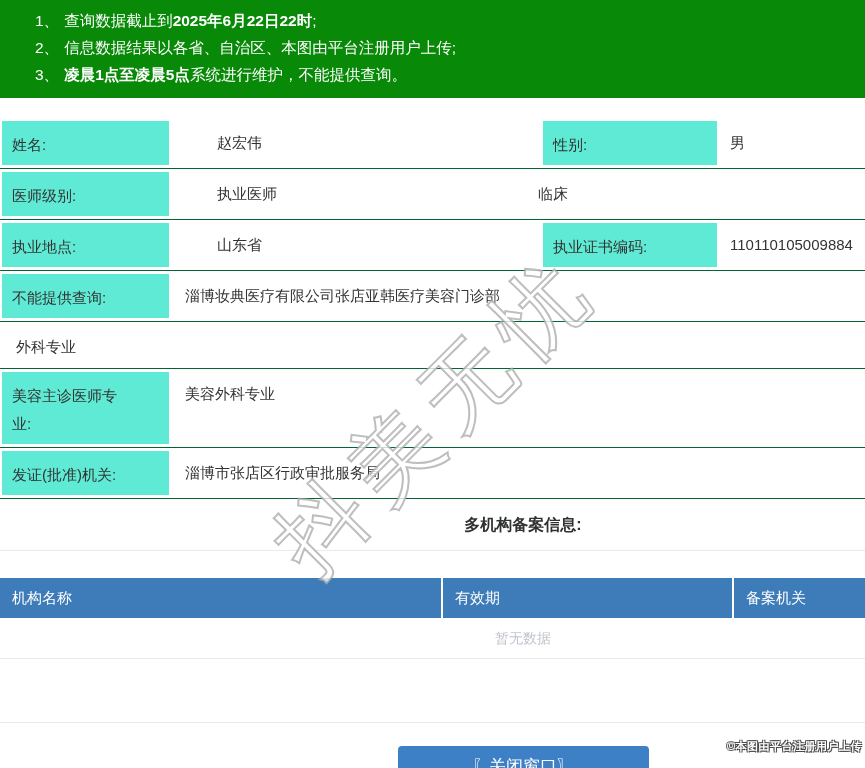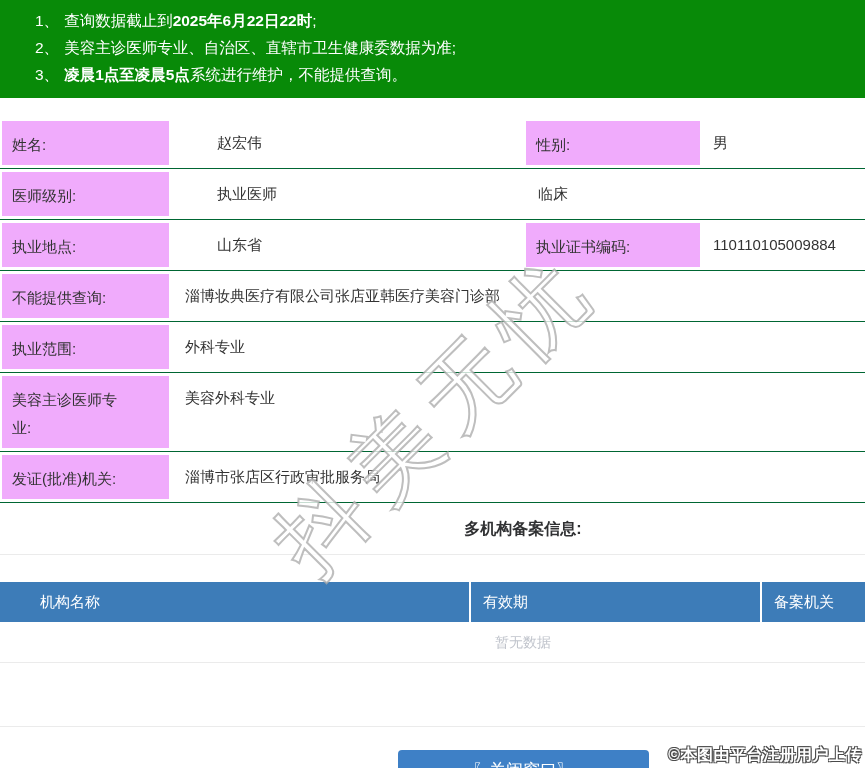--- a/index.html
+++ b/index.html
@@ -21,44 +21,44 @@
   .banner b{font-weight:bold;}
 
   
   .rows{margin-top:20px;}
   .frow{
     display:flex;align-items:stretch;box-sizing:border-box;
     border-bottom:1px solid #006633;
   }
   .frow .flabel{
     width:167px;box-sizing:border-box;flex:none;
-    background:#f0abfc;margin:3px 0 3px 2px;
+    background:#5eead4;margin:3px 0 3px 2px;
     padding:10px 45px 6px 10px;
     font-size:15px;line-height:28px;
   }
-  .frow .flabel.second{width:174px;margin-left:1px;}
+  .frow .flabel.second{width:174px;margin-left:18px;}
   .frow .fvalue{
     flex:1;box-sizing:border-box;
     padding:15px 0 6px 16px;font-size:15px;line-height:20px;
   }
   .frow .fvalue.half{flex:none;width:356px;padding-left:48px;}
   .frow .fvalue.v2{padding-left:13px;}
   .r50{min-height:50px;} .r48{min-height:48px;} .r49{min-height:49px;}
   .r47{min-height:47px;} .r78{min-height:78px;}
 
   
   .section-heading{
     height:52px;line-height:52px;text-align:center;
     font-size:16px;font-weight:bold;color:#303133;
     border-bottom:1px solid #ebebeb;box-sizing:border-box;
   }
   .org-table{margin-top:27px;}
   .org-head{display:flex;background:#3d7cb8;color:#ffffff;height:40px;}
   .org-head .hcell{box-sizing:border-box;line-height:40px;font-size:15px;padding-left:12px;}
-  .org-head .c1{width:441px;margin-left:28px;}
+  .org-head .c1{width:441px;}
   .org-head .c2{width:291px;border-left:2px solid #ffffff;}
   .org-head .c3{flex:1;border-left:2px solid #ffffff;}
   .empty-row{
     height:41px;box-sizing:border-box;border-bottom:1px solid #ebebeb;
     text-align:center;line-height:40px;font-size:14px;color:#c0c4cc;
   }
   .gap-block{height:64px;border-bottom:1px solid #ebebeb;box-sizing:border-box;}
 
   
   .btn-wrap{margin-top:23px;text-align:center;}
@@ -74,36 +74,36 @@
     position:absolute;left:436px;top:415px;
     transform:translate(-50%,-50%) rotate(-45deg);
     font-size:88px;letter-spacing:14px;white-space:nowrap;
     color:rgba(255,255,255,0.78);
     -webkit-text-stroke:2px rgba(168,168,168,0.75);
     pointer-events:none;z-index:5;
   }
 
   
   .attribution{
-    position:absolute;right:3px;bottom:2px;z-index:6;
-    font-size:16px;font-weight:bold;color:#ffffff;letter-spacing:0.5px;
+    position:absolute;right:3px;bottom:14px;z-index:6;
+    font-size:11px;font-weight:bold;color:#ffffff;letter-spacing:0.5px;
     text-shadow:-1px -1px 0 #4a4a4a,1px -1px 0 #4a4a4a,-1px 1px 0 #4a4a4a,1px 1px 0 #4a4a4a;
   }
 </style>
 </head>
 <body>
 
 <div class="page">
 
   <div class="banner">
     <div class="line">
       <span class="num">1、</span><span>查询数据截止到</span><b>2025年6月22日22时</b><span>;</span>
     </div>
     <div class="line">
-      <span class="num">2、</span><span>美容主诊医师专业、自治区、直辖市卫生健康委数据为准;</span><b></b><span></span>
+      <span class="num">2、</span><span>信息数据结果以各省、自治区、本图由平台注册用户上传;</span><b></b><span></span>
     </div>
     <div class="line">
       <span class="num">3、</span><span></span><b>凌晨1点至凌晨5点</b><span>系统进行维护，不能提供查询。</span>
     </div>
   </div>
 
   <div class="rows">
 
     <div class="frow r50">
       <div class="flabel">姓名:</div>
@@ -124,21 +124,20 @@
       <div class="flabel second">执业证书编码:</div>
       <div class="fvalue v2">110110105009884</div>
     </div>
 
     <div class="frow r50">
       <div class="flabel">不能提供查询:</div>
       <div class="fvalue">淄博妆典医疗有限公司张店亚韩医疗美容门诊部</div>
     </div>
 
     <div class="frow r47">
-      <div class="flabel">执业范围:</div>
       <div class="fvalue">外科专业</div>
     </div>
 
     <div class="frow r78">
       <div class="flabel">美容主诊医师专业:</div>
       <div class="fvalue">美容外科专业</div>
     </div>
 
     <div class="frow r47">
       <div class="flabel">发证(批准)机关:</div>

